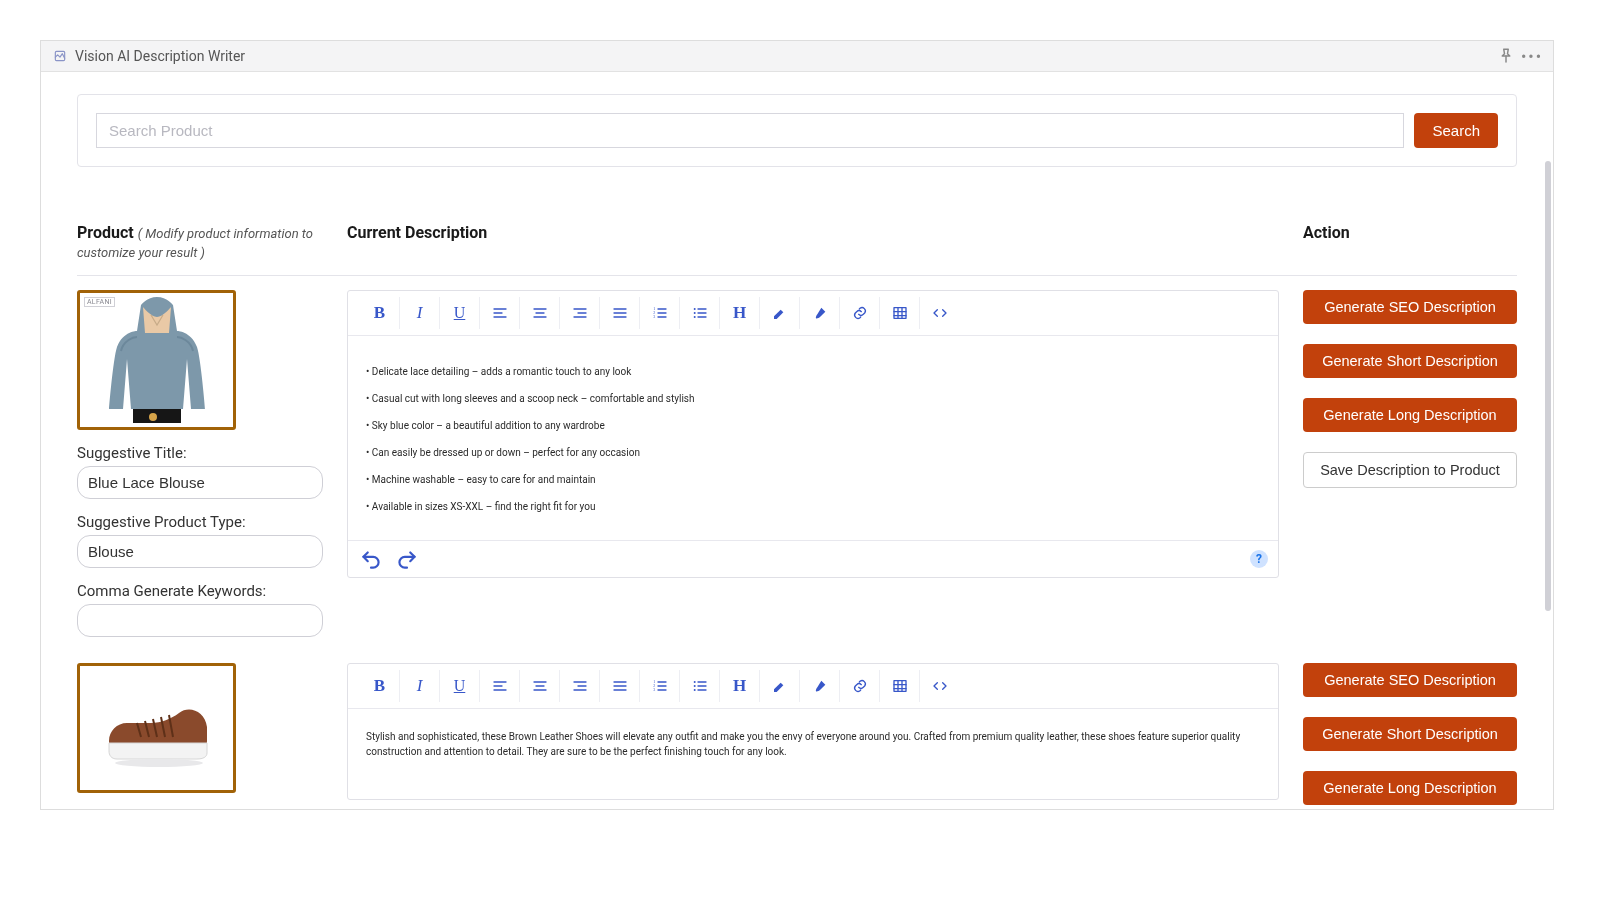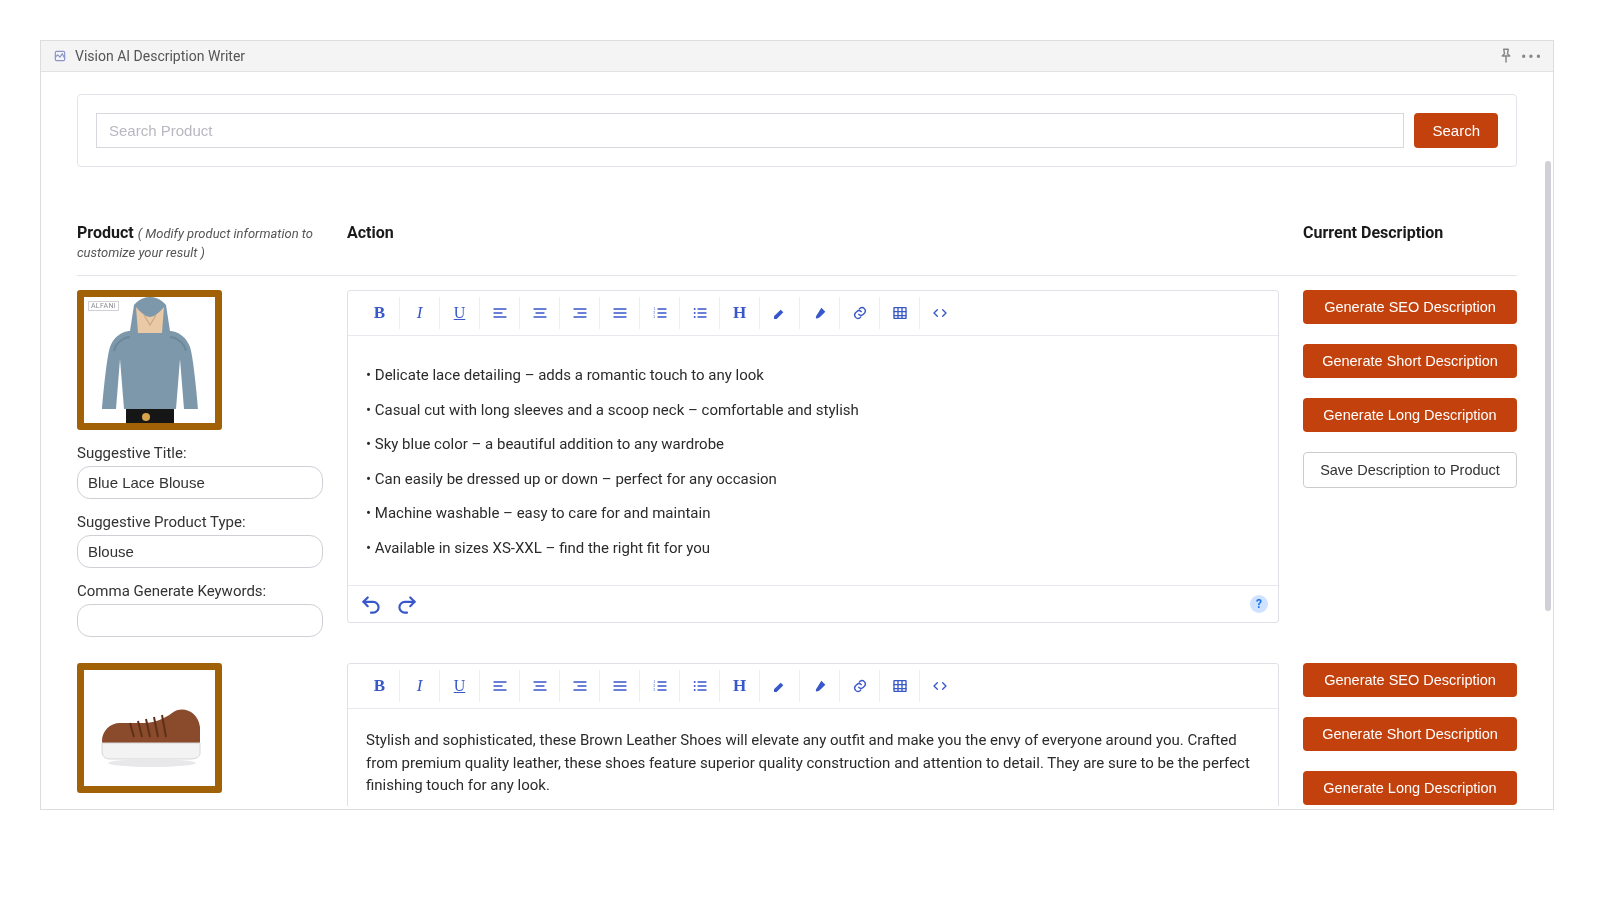--- a/index.html
+++ b/index.html
@@ -92,22 +92,22 @@
     font-size: 13px;
     color: #555;
   }
   .hdr-border {
     grid-column: 1 / span 3;
     border-bottom: 1px solid #e4e4ea;
     margin-bottom: 14px;
   }
   .prod-col { }
   .prod-img {
-    width: 145px; height: 140px;
-    border: 7px solid #a16207; border-radius: 3px;
+    width: 159px; height: 140px;
+    border: 3px solid #a16207; border-radius: 3px;
     background: #fff; display: flex; align-items: center; justify-content: center;
     overflow: hidden; position: relative;
   }
   .prod-img .badge {
     position: absolute; top: 4px; left: 4px;
     font-size: 7px; color: #8a8a92; letter-spacing: .3px;
     border: 1px solid #d0d0d6; padding: 0 2px;
   }
   .label { font-size: 15px; color: #333; margin-top: 14px; margin-bottom: 4px; }
   .text-input {
@@ -136,21 +136,21 @@
     display: flex; align-items: center; justify-content: center;
     border-right: 1px solid #edeef3;
     color: #3857c9;
     cursor: pointer;
     font-family: Georgia, 'Times New Roman', serif;
   }
   .tbtn:last-child { border-right: none; }
   .tbtn svg { width: 16px; height: 16px; }
   .ed-body {
     padding: 16px 18px 14px 18px;
-    font-size: 15px;
+    font-size: 10px;
     color: #2b2b2b;
     line-height: 1.5;
     min-height: 180px;
   }
   .ed-body .bullet { margin: 12px 0; }
   .ed-body p { margin: 4px 0; }
   .ed-footer {
     display: flex; align-items: center;
     border-top: 1px solid #e8e8ee;
     padding: 6px 10px;
@@ -205,22 +205,22 @@
         <input class="search-input" type="text" placeholder="Search Product" style="">
         <button class="btn">Search</button>
       </div>
 
       <div class="columns">
 
         <div class="col-header">
           <span>Product</span>
           <span class="hint">( Modify product information to customize your result )</span>
         </div>
+        <div class="col-header">Current Description</div>
         <div class="col-header">Action</div>
-        <div class="col-header">Current Description</div>
         <div class="hdr-border"></div>
 
         <div class="prod-col">
           <div class="prod-img">
             <span class="badge">ALFANI</span>
             <svg class="blouse-svg" viewBox="0 0 128 138">
               <rect x="0" y="0" width="128" height="138" fill="#ffffff"></rect>
               <path d="M64 6 C54 6 48 14 48 14 L44 40 C44 40 30 40 24 56 C20 68 16 118 16 118 L30 118 L34 68 L38 118 L90 118 L94 68 L98 118 L112 118 C112 118 108 68 104 56 C98 40 84 40 84 40 L80 14 C80 14 74 6 64 6 Z" fill="#7d98aa"></path>
               <path d="M50 16 C50 16 58 26 64 26 C70 26 78 16 78 16 L76 42 L52 42 Z" fill="#e9c9a6"></path>
               <path d="M58 24 L64 34 L70 24" stroke="#c7ab88" stroke-width="1.2" fill="none"></path>

